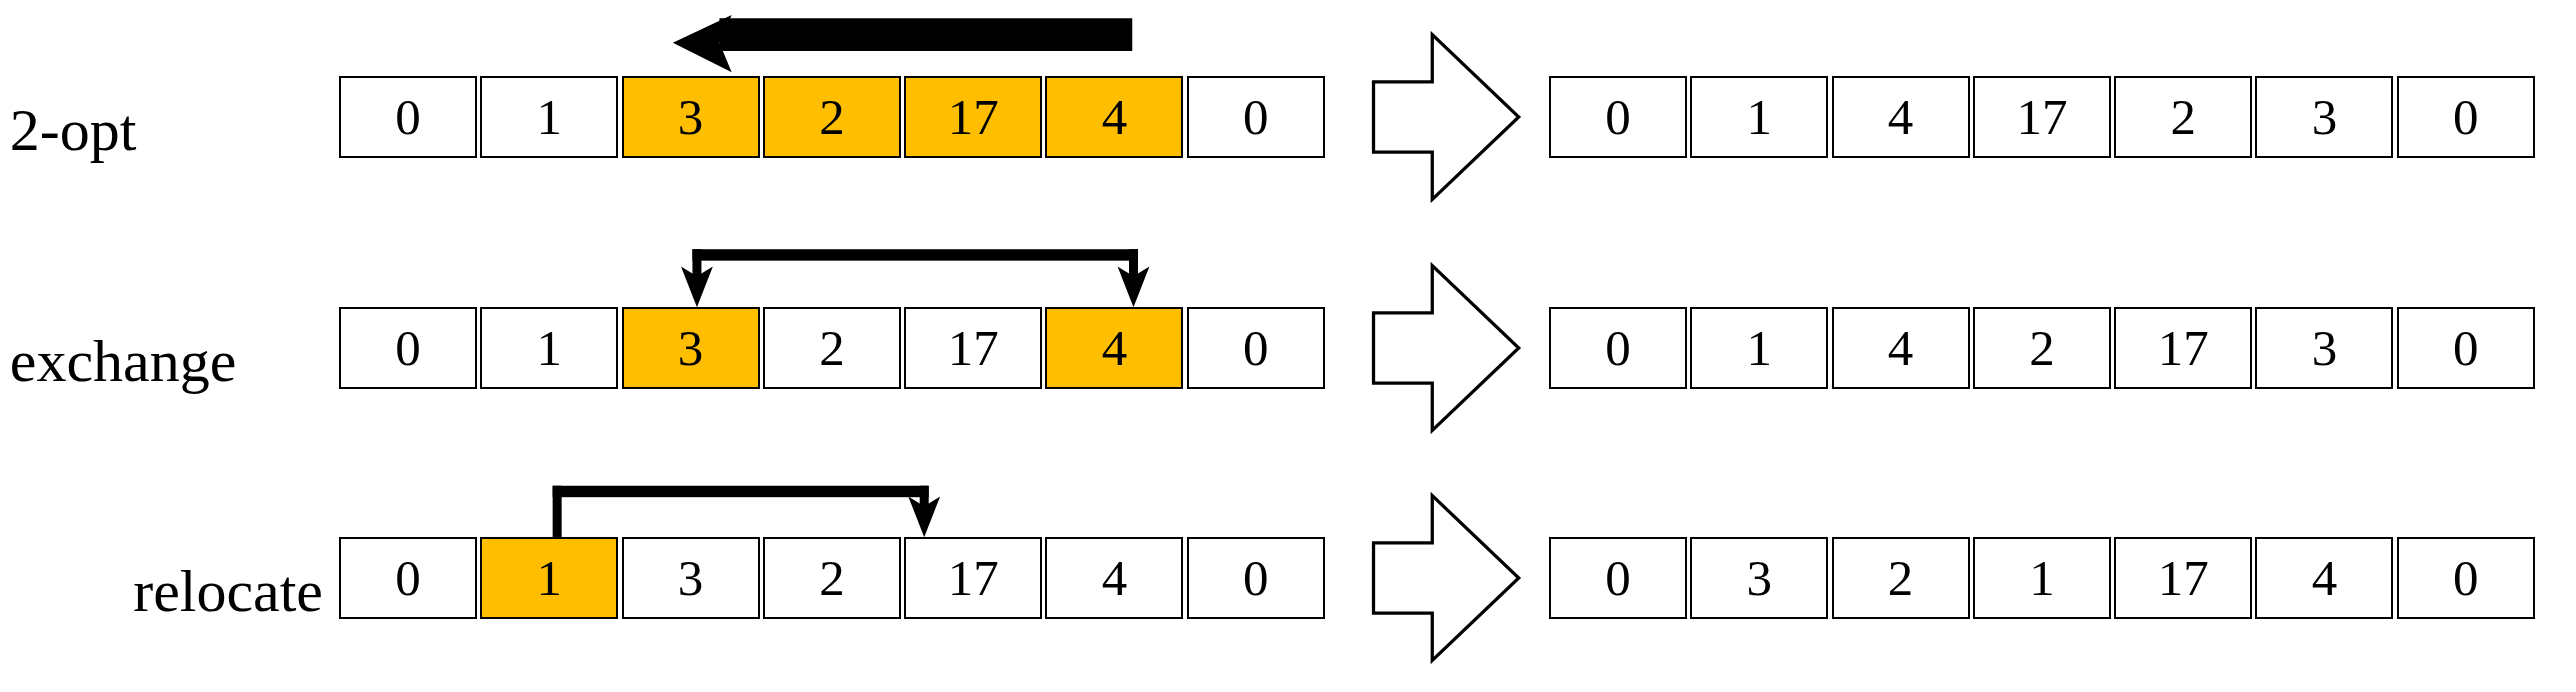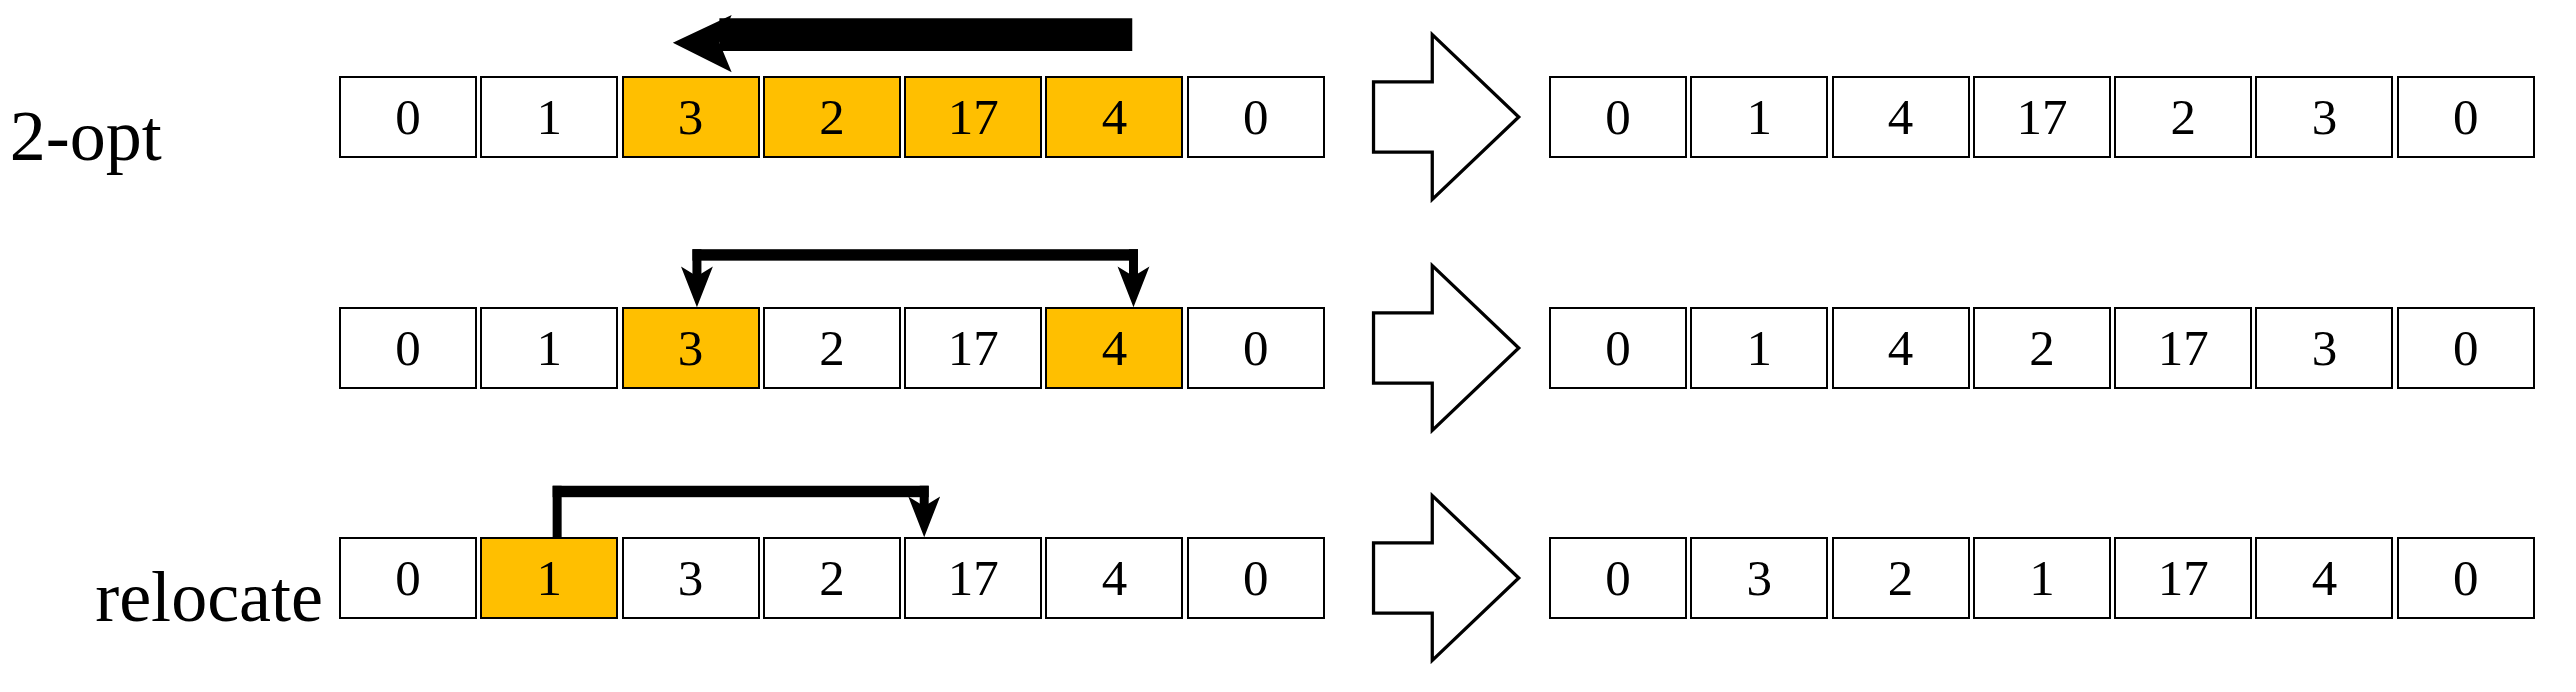--- a/index.html
+++ b/index.html
@@ -33,21 +33,21 @@
   .row-3 { top: 461px; }
 
   
   .op-label {
     position: absolute;
     left: 0px;
     width: 323px;
     text-align: left;
     padding-left: 9.8px;
     box-sizing: border-box;
-    font-size: 72px;
+    font-size: 60px;
     line-height: 1;
     color: #000000;
     white-space: nowrap;
   }
   .row-1 .op-label { top: 100px; }
   .row-2 .op-label { top: 100px; }
   .row-3 .op-label { top: 100px; text-align: right; }
 
   
   .array {
@@ -136,20 +136,21 @@
       <div class="cell">4</div>
       <div class="cell">17</div>
       <div class="cell">2</div>
       <div class="cell">3</div>
       <div class="cell">0</div>
     </div>
   </div>
 
   <div class="row row-2">
 
+    <div class="op-label">exchange</div>
 
     <div class="op-arrow">
       <svg width="2576" height="231" viewBox="0 0 3151 282" xmlns="http://www.w3.org/2000/svg">
 
         <rect x="847" y="22" width="545" height="14" fill="#000000"></rect>
 
         <rect x="847" y="22" width="11" height="45" fill="#000000"></rect>
         <path d="M 852.5 93 L 833 43 L 852.5 55 L 872 43 Z" fill="#000000"></path>
 
         <rect x="1381" y="22" width="11" height="45" fill="#000000"></rect>

